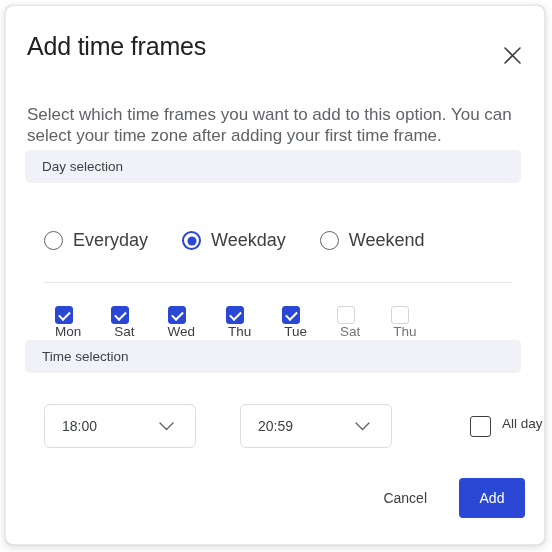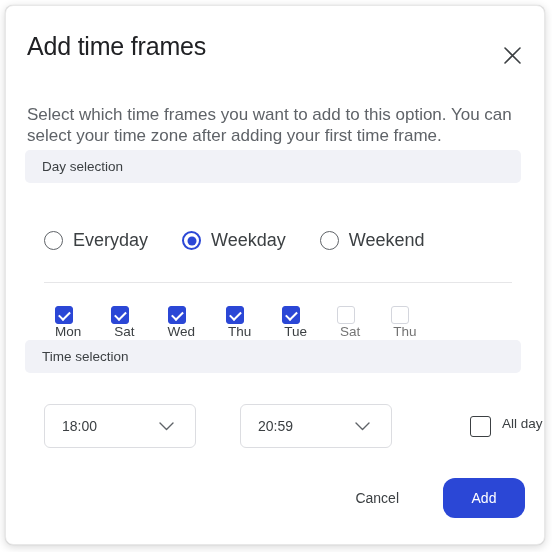--- a/index.html
+++ b/index.html
@@ -255,30 +255,30 @@
     background: none;
     border: none;
     font-family: inherit;
     font-size: 14px;
     color: #3c4043;
     padding: 10px 16px;
     cursor: pointer;
     border-radius: 5px;
   }
   .btn-add {
-    margin-left: 28px;
+    margin-left: 16px;
     background: #2b47d6;
     border: none;
     font-family: inherit;
     font-size: 14px;
     font-weight: 500;
     color: #ffffff;
-    width: 82px;
+    width: 66px;
     height: 40px;
-    border-radius: 12px;
+    border-radius: 4px;
     cursor: pointer;
   }
 </style>
 </head>
 <body>
 
 <div class="dialog">
 
   <div class="dlg-header">
     <div class="dlg-title">Add time frames</div>

